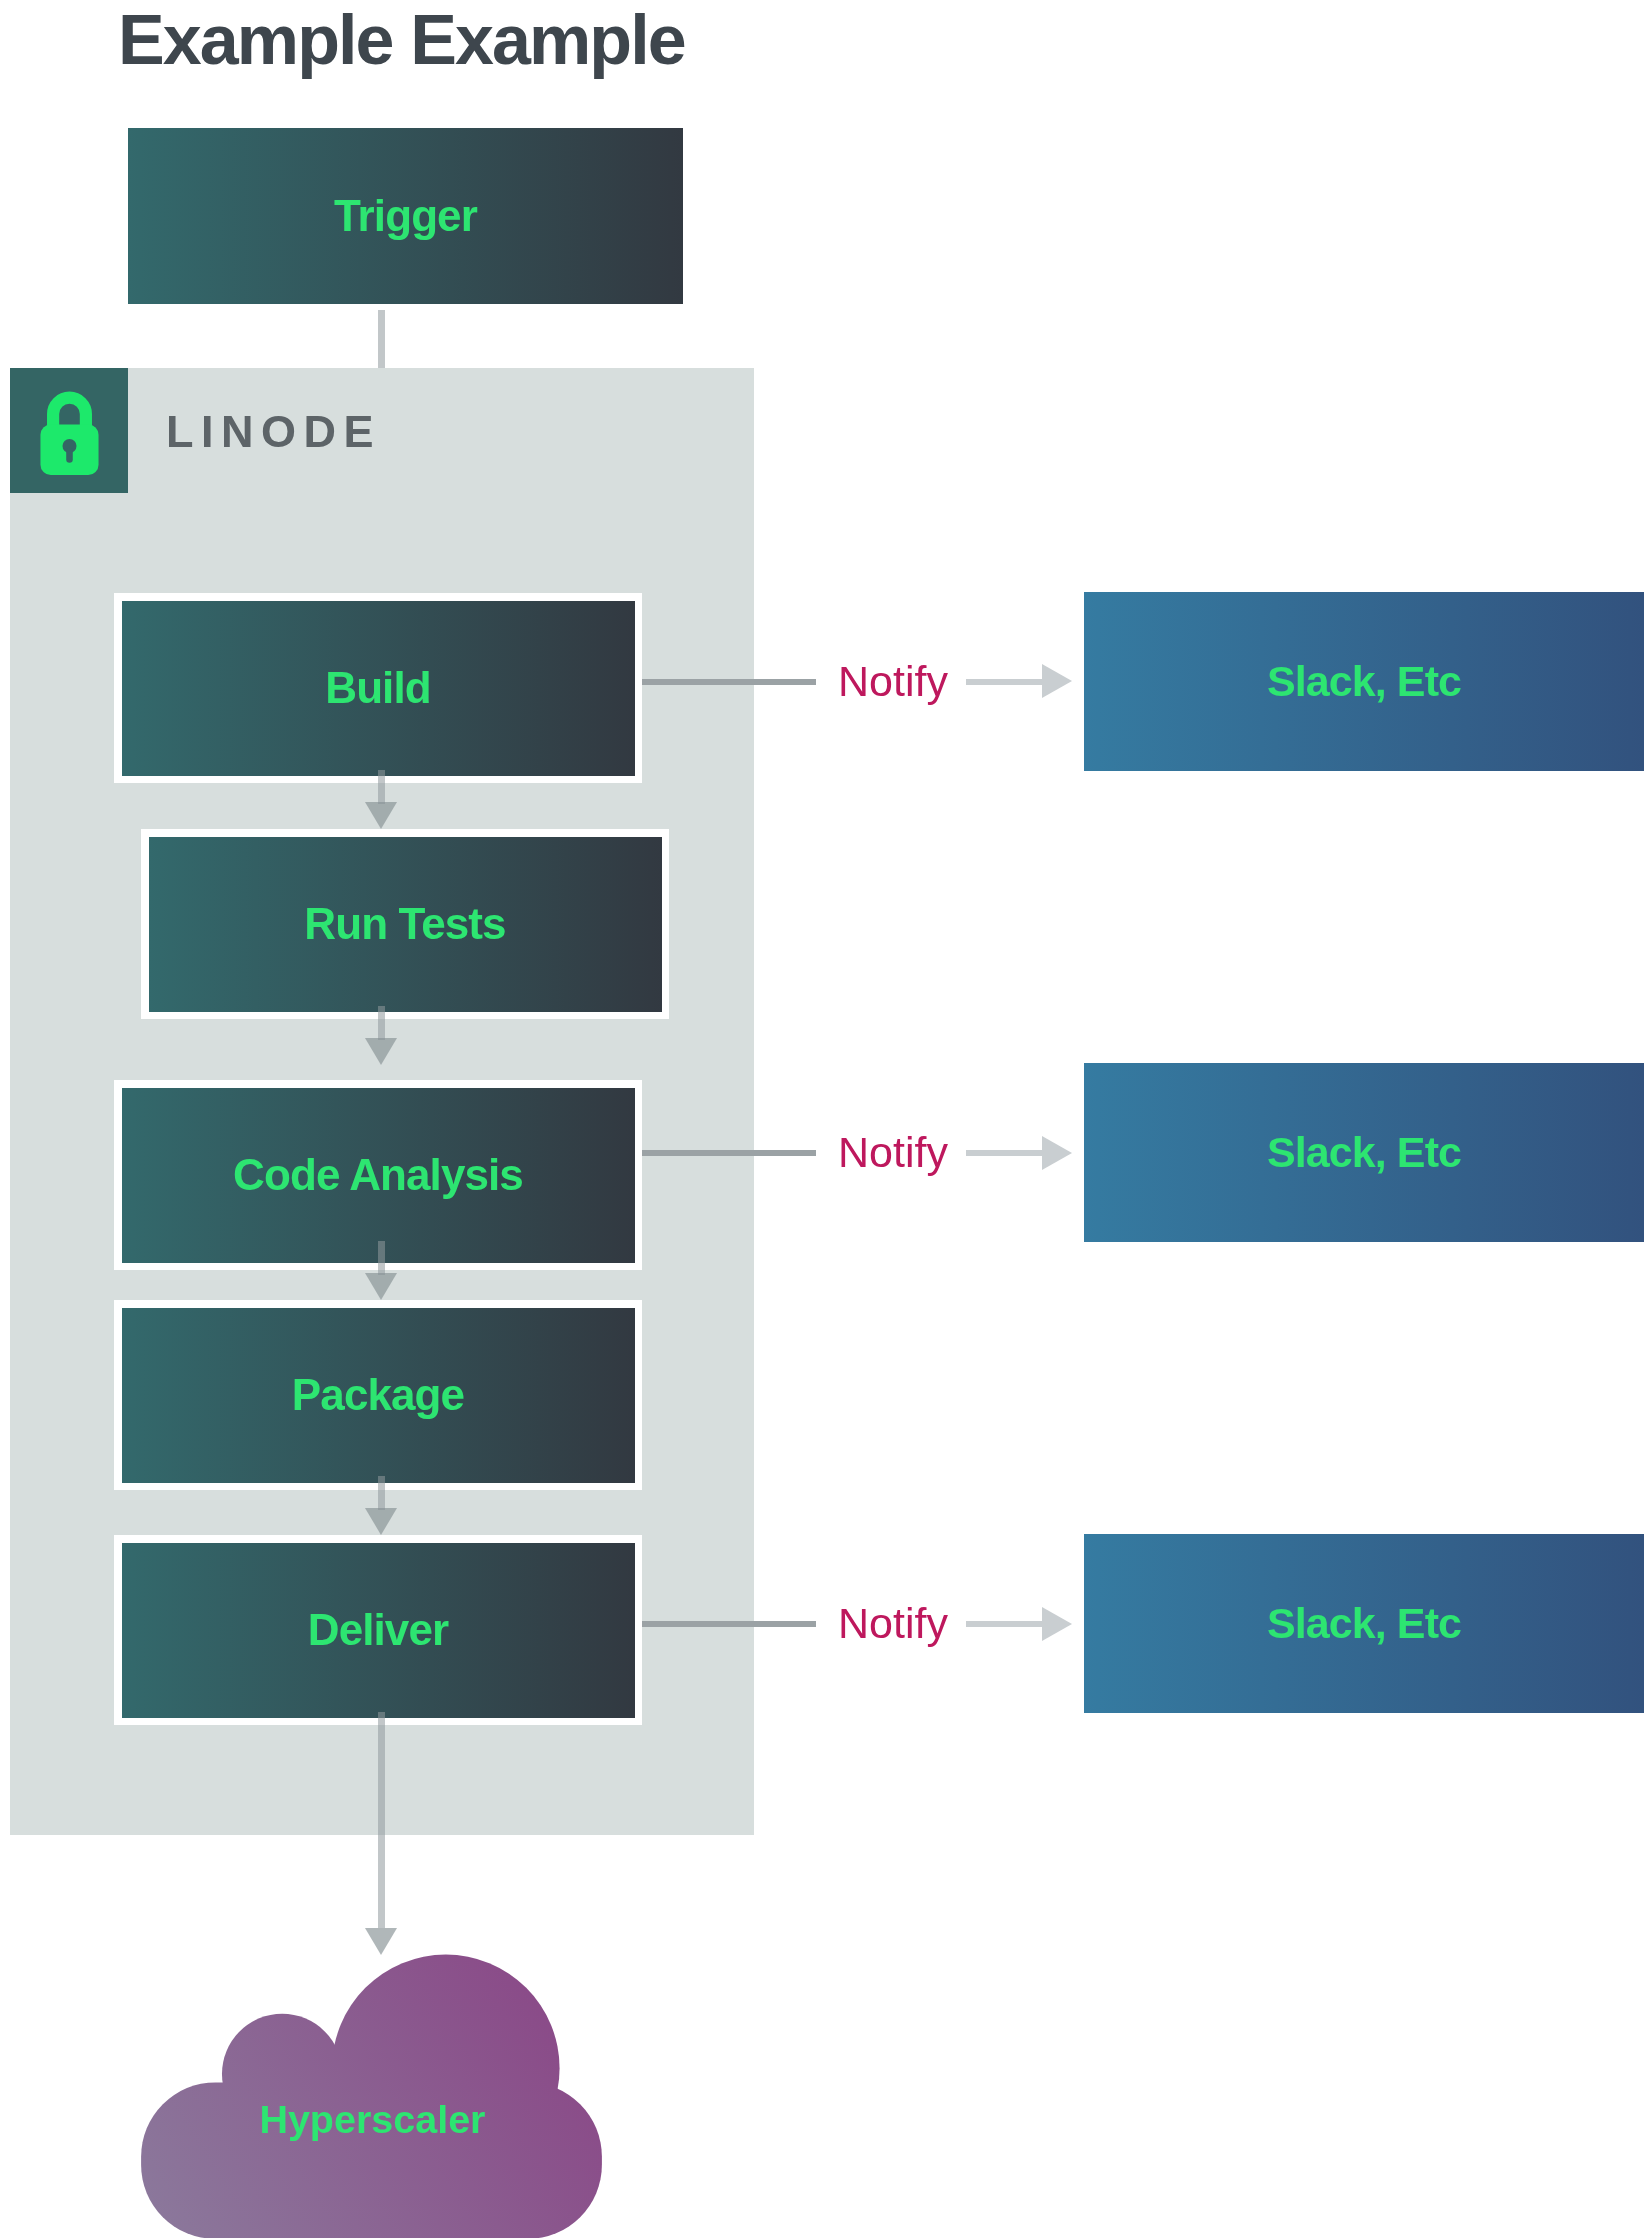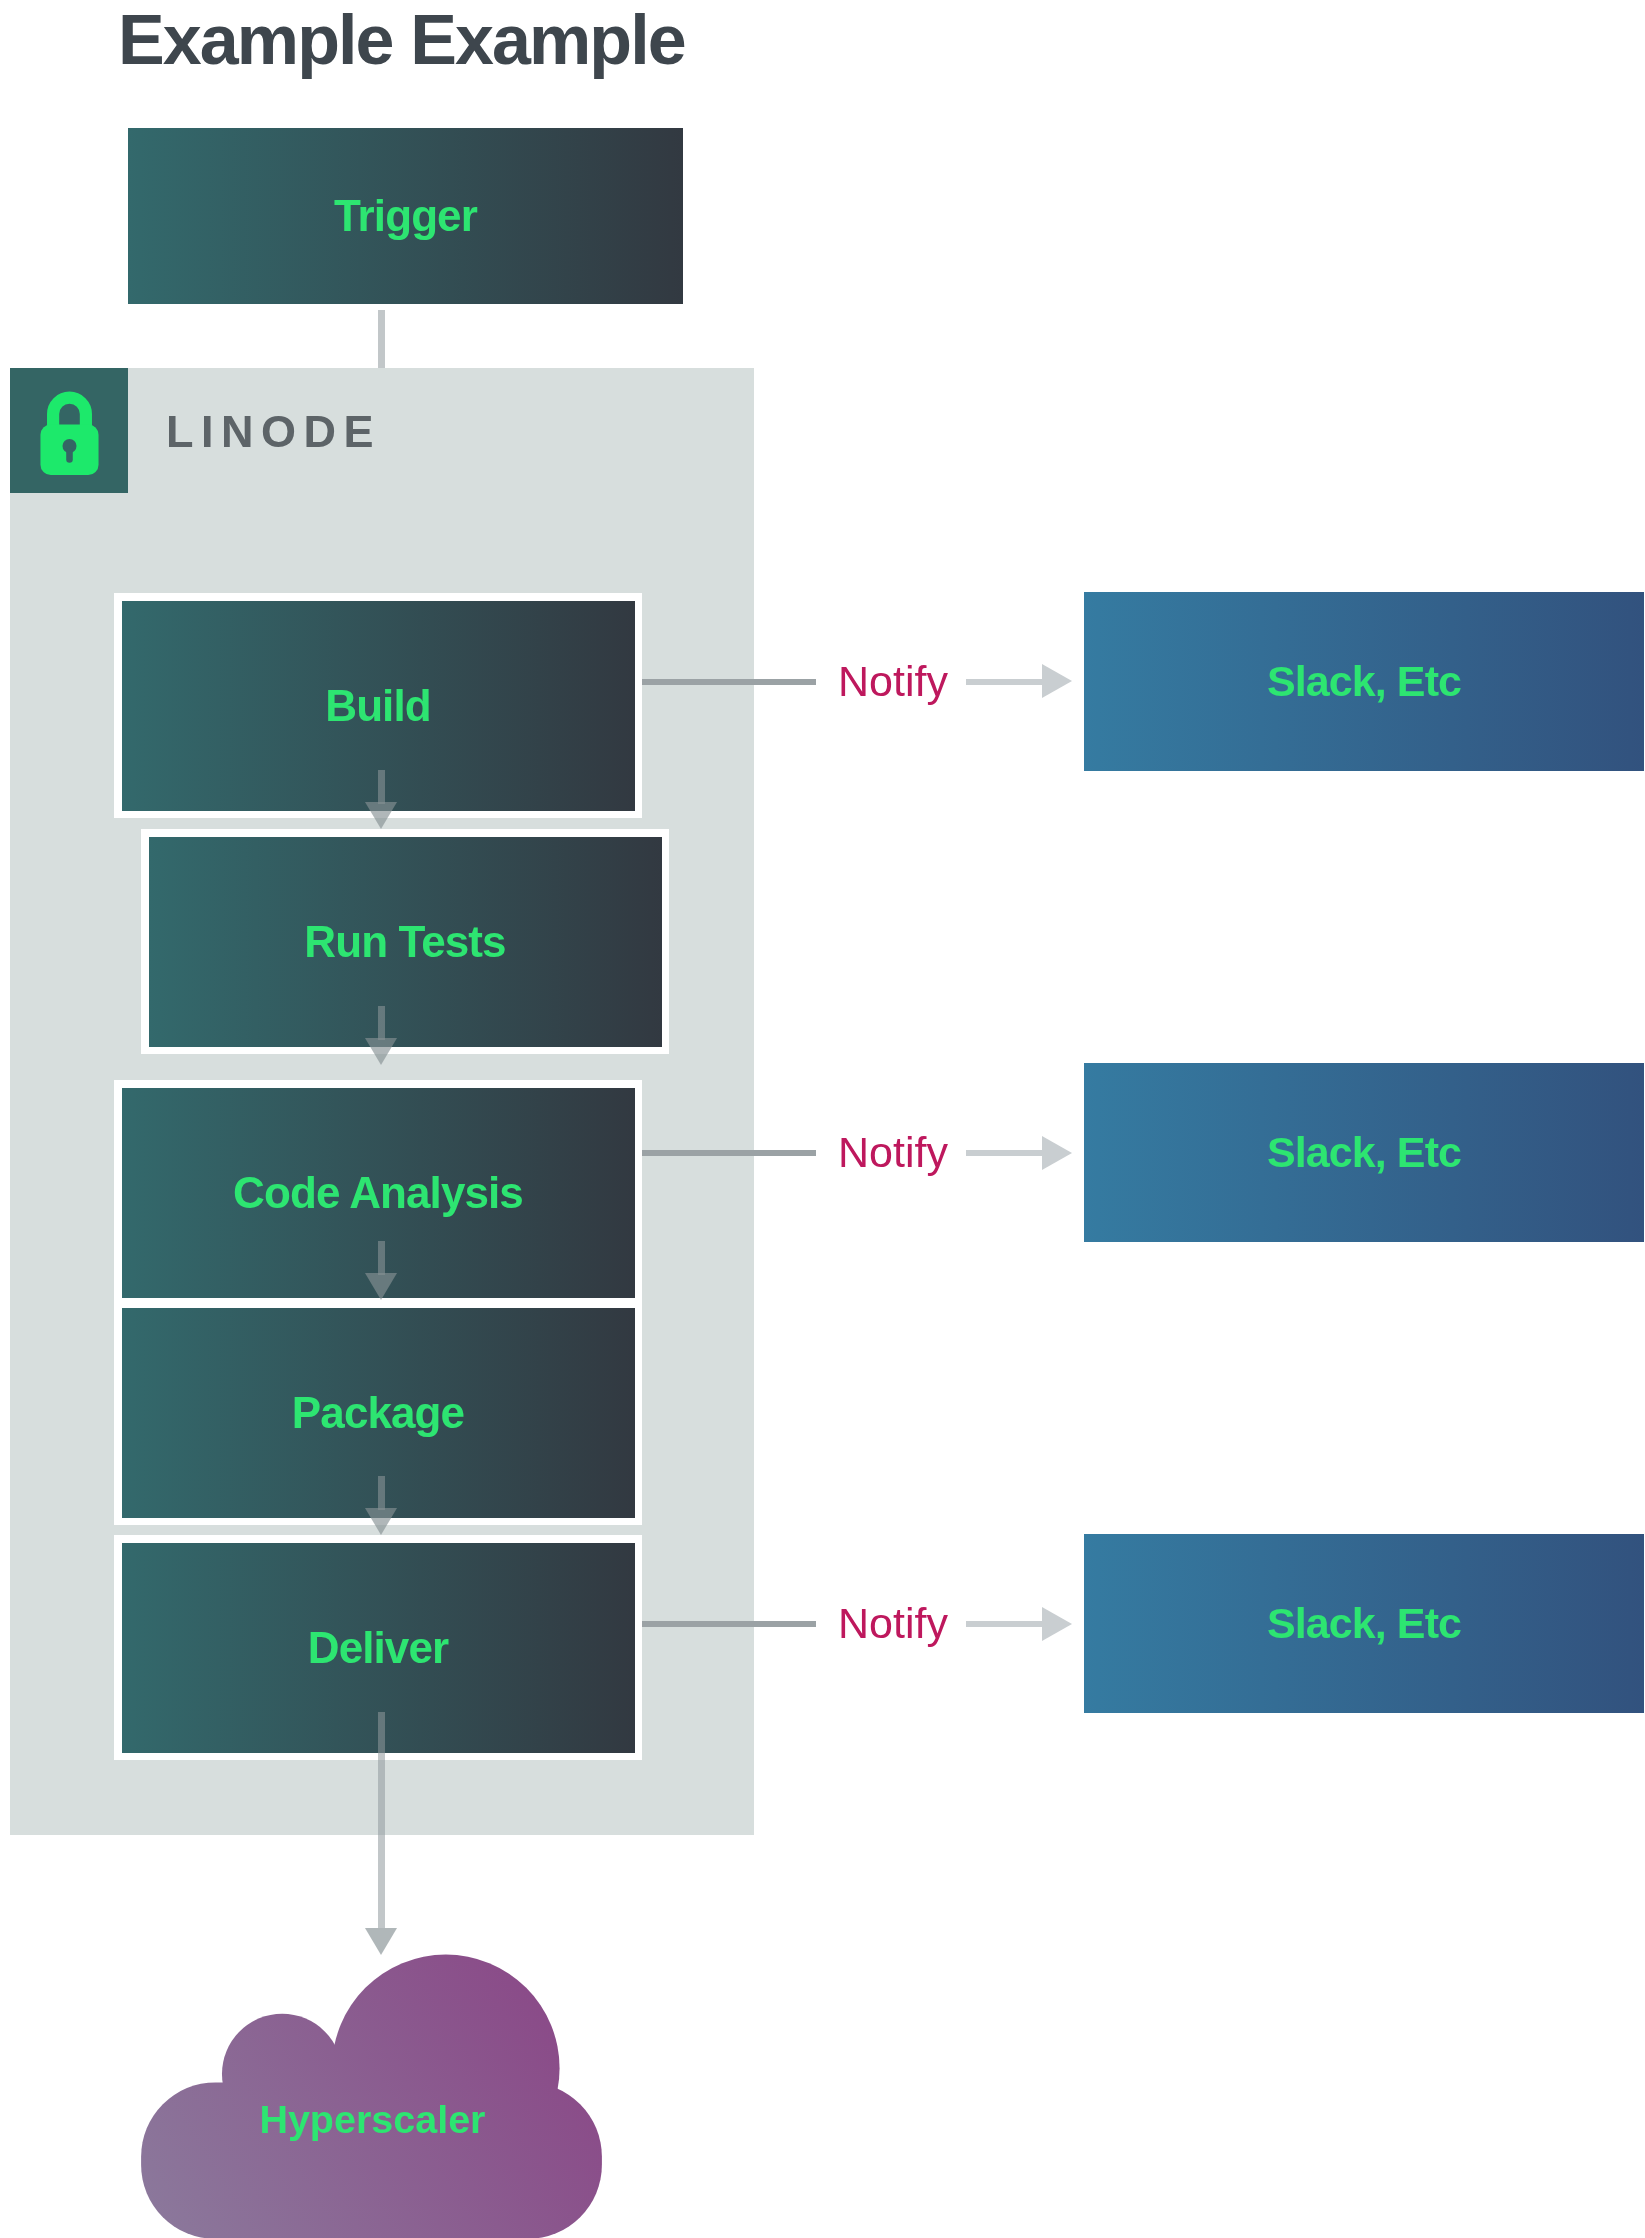--- a/index.html
+++ b/index.html
@@ -18,21 +18,21 @@
   .stage-label{color:#2de571;font-size:44px;font-weight:bold;letter-spacing:-0.9px;}
 
   
   #linode-container{left:10.3px;top:368px;width:744px;height:1467px;background:#d7dedd;}
   #lock-square{left:10.3px;top:368px;width:118px;height:125px;background:#346564;
     display:flex;align-items:center;justify-content:center;}
   #linode-label{left:166px;top:404px;width:423px;height:56px;line-height:56px;
     font-size:45px;color:#5d6468;letter-spacing:7.5px;font-weight:700;}
 
   
-  .stage-box{left:114px;width:528px;height:225px;background:#ffffff;
+  .stage-box{left:114px;width:528px;height:190px;background:#ffffff;
     box-sizing:border-box;padding:7.5px;}
   .stage-inner{width:100%;height:100%;
     background:linear-gradient(to right,#33696c,#323941);
     display:flex;align-items:center;justify-content:center;}
 
   
   .v-arrow-stem{width:6.6px;background:rgba(144,153,156,0.55);}
   .v-arrow-head{width:0;height:0;
     border-left:16px solid transparent;border-right:16px solid transparent;
     border-top:27px solid rgba(134,144,147,0.65);}

